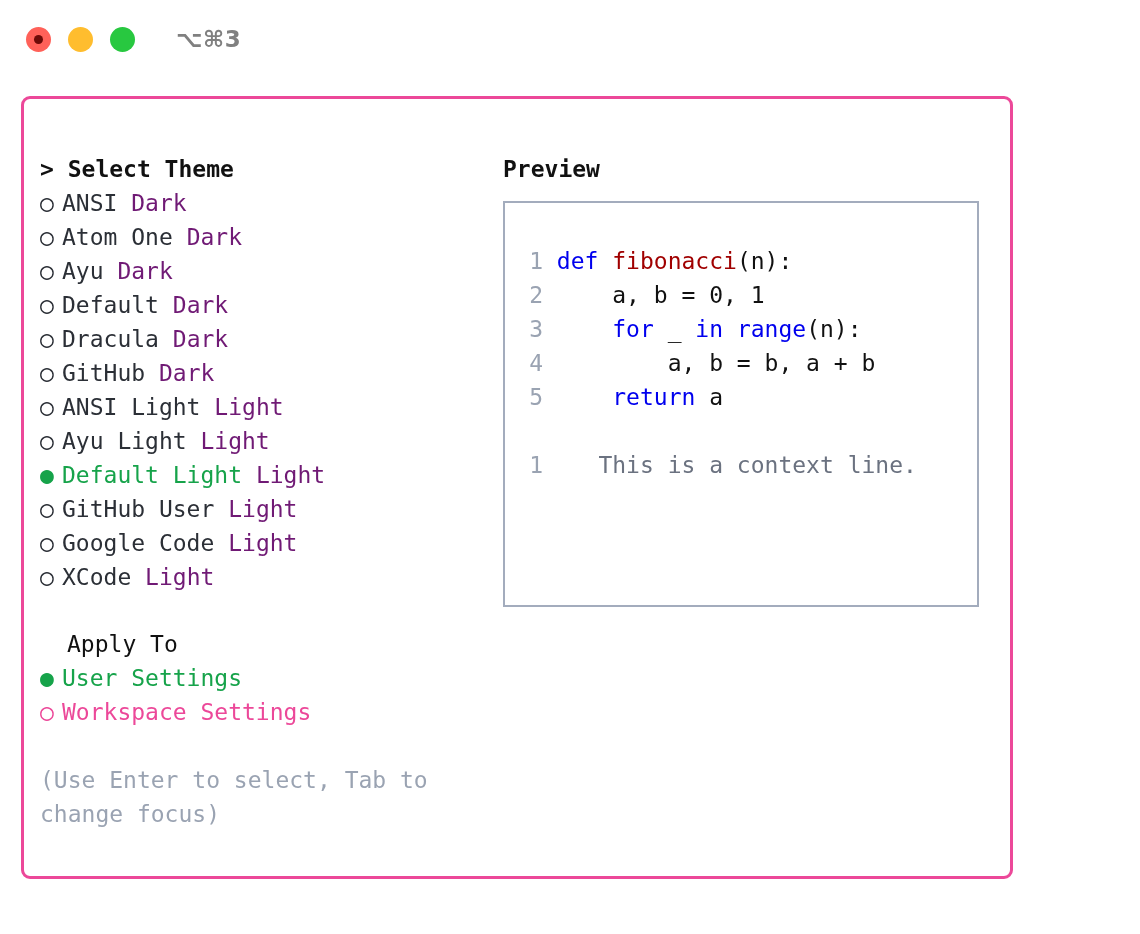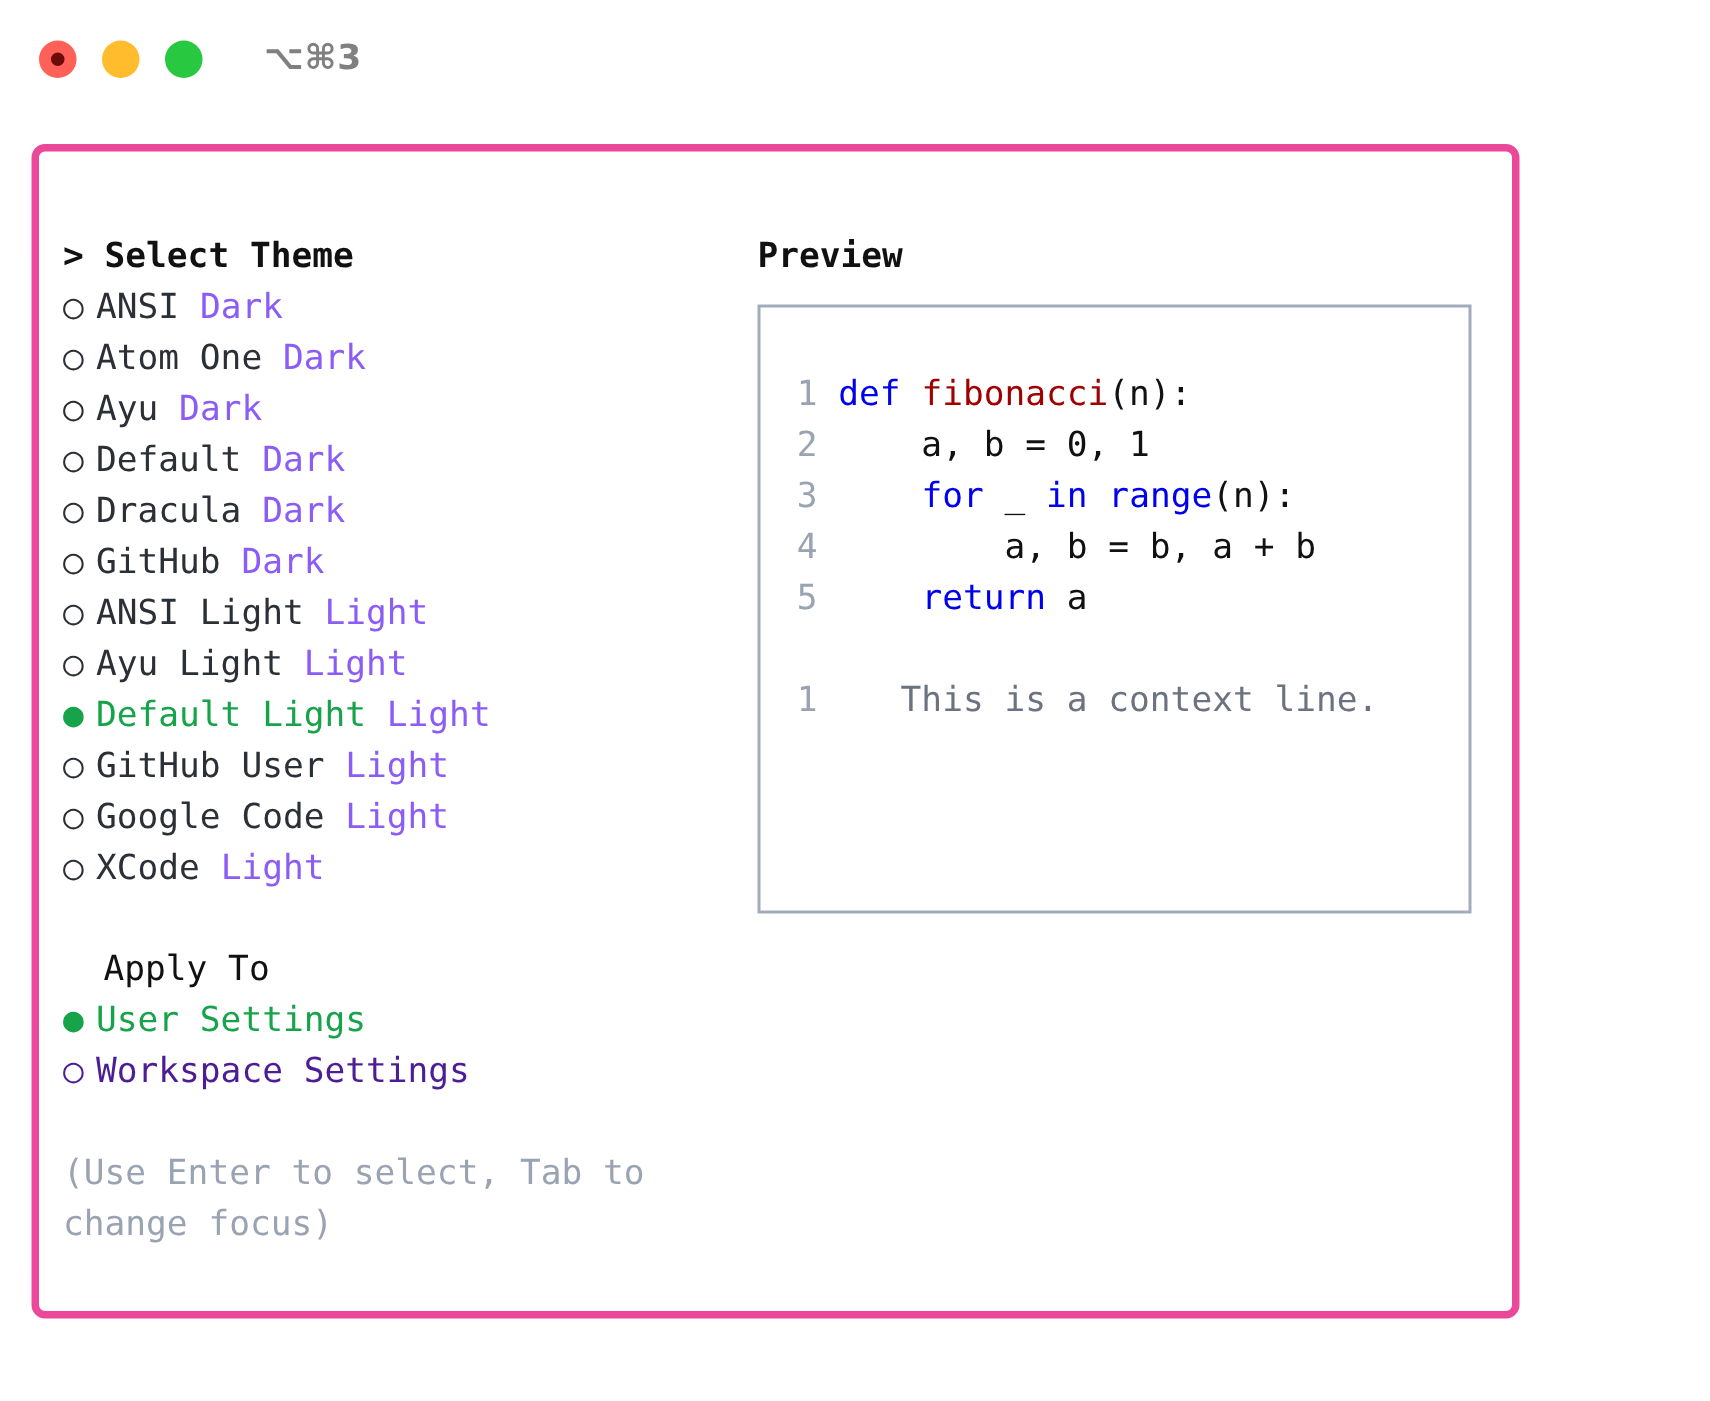--- a/index.html
+++ b/index.html
@@ -66,21 +66,21 @@
     font-family: "DejaVu Sans", "Liberation Sans", sans-serif;
   }
 
   
   #panel {
     position: absolute;
     left: 21px;
     top: 96px;
     width: 992px;
     height: 783px;
-    border: 5px solid #ec4899;
+    border: 3px solid #ec4899;
     border-radius: 9px;
     box-sizing: border-box;
     background: #ffffff;
   }
 
   
   #theme-column {
     position: absolute;
     left: 16px;
     top: 53px;
@@ -102,42 +102,42 @@
     white-space: pre;
     display: block;
   }
   .radio {
     display: inline-block;
     width: 22px;
   }
   .theme-row.selected,
   .theme-row.selected .radio,
   .theme-row.selected .theme-name { color: #16a34a; }
-  .theme-kind { color: #8b5cf6; }
+  .theme-kind { color: #701a75; }
 
   
   #apply-column {
     position: absolute;
     left: 16px;
     top: 528px;
     width: 450px;
   }
   .section-header {
     font-size: 23px;
     color: #111111;
     height: 34px;
     line-height: 34px;
     padding-left: 27px;
     white-space: pre;
   }
   .apply-row {
     height: 34px;
     line-height: 34px;
     font-size: 23px;
-    color: #4c1d95;
+    color: #ec4899;
     white-space: pre;
     display: block;
   }
   .apply-row.selected,
   .apply-row.selected .radio,
   .apply-row.selected .apply-label { color: #16a34a; }
 
   
   #hint {
     position: absolute;

